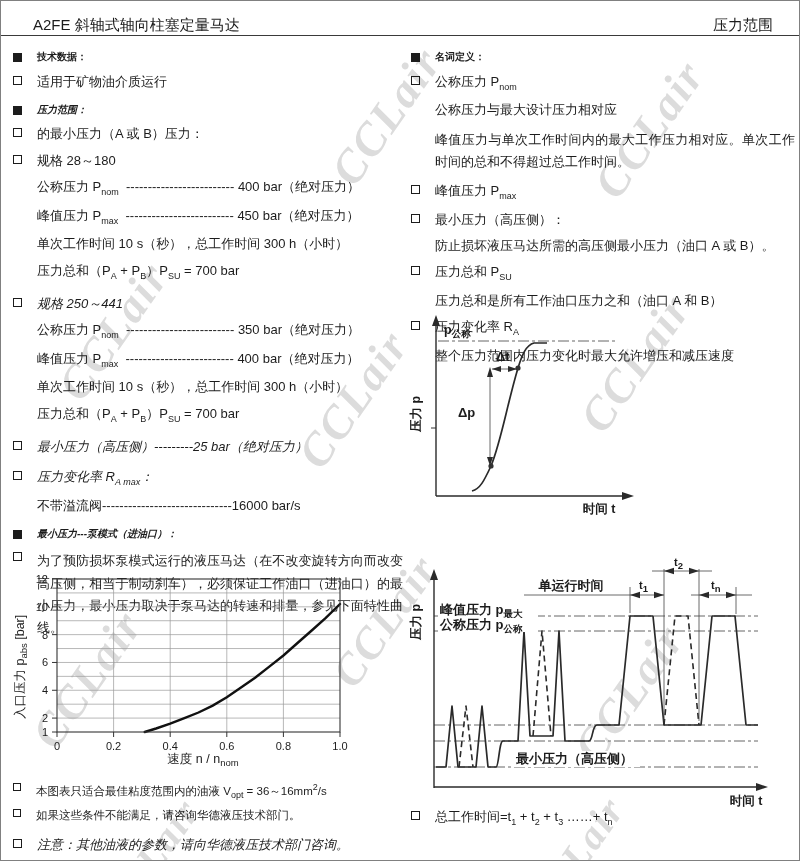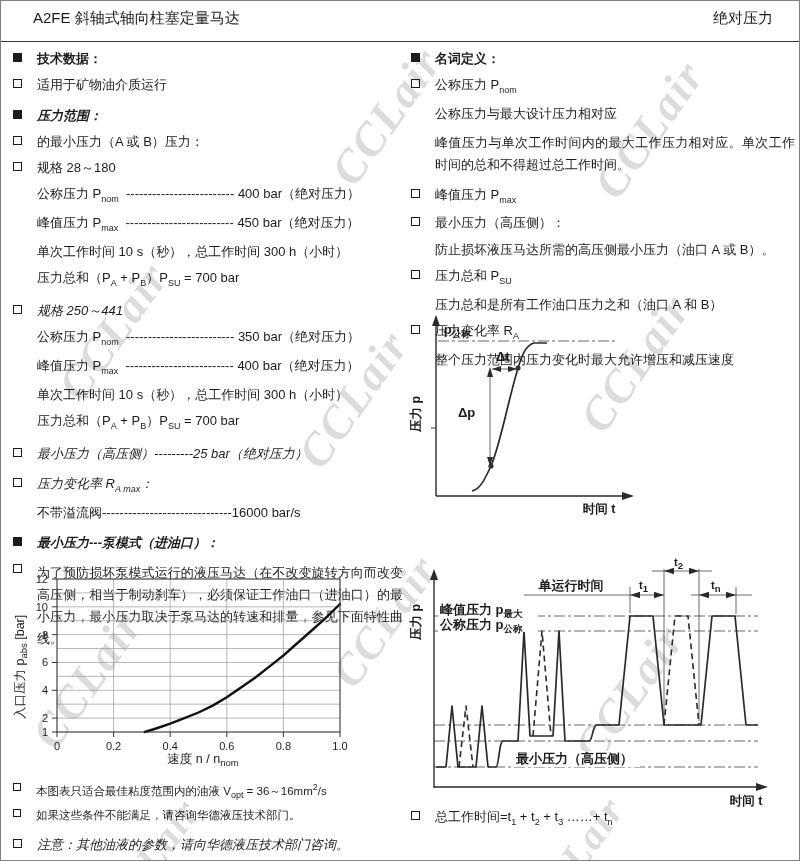--- a/index.html
+++ b/index.html
@@ -4,27 +4,27 @@
 <style>
   html,body{margin:0;padding:0;background:#fff;}
   .page{position:relative;width:800px;height:861px;background:#fff;border:1px solid #808080;
         box-sizing:border-box;overflow:hidden;
         font-family:"Liberation Sans","DejaVu Sans",sans-serif;color:#1c1c1c;}
   
   .wm{position:absolute;z-index:0;font-family:"Liberation Serif","DejaVu Serif",serif;
       font-weight:bold;font-style:italic;color:#d6d6d6;opacity:.85;letter-spacing:2px;
       transform:translate(-50%,-50%) rotate(-55deg);white-space:nowrap;pointer-events:none;}
   
-  .hdr{position:absolute;z-index:1;left:0;top:8px;right:0;height:33px;border-bottom:1px solid #3a3a3a;
-       display:flex;align-items:flex-start;justify-content:space-between;padding:0 26px 0 32px;
+  .hdr{position:absolute;z-index:1;left:0;top:2px;right:0;height:33px;border-bottom:1px solid #3a3a3a;
+       display:flex;align-items:flex-end;justify-content:space-between;padding:0 26px 0 32px;
        font-size:15px;box-sizing:border-box;}
   
   .col{position:absolute;z-index:1;font-size:13px;line-height:1.25;}
   .row{display:flex;margin:0 0 10px 0;}
-  .row.sec{margin-top:6px;font-weight:bold;font-size:13px;}
+  .row.sec{margin-top:6px;font-weight:bold;font-size:10px;}
   .row.cont{margin-left:26px;}
   .row.par .tx{line-height:1.7;text-align:justify;}
   .row.small{font-size:11.5px;margin-bottom:7px;}
   .row.gapbig{margin-top:14px;font-style:italic;}
   .mk{flex:0 0 auto;width:9px;height:9px;margin:2px 15px 0 2px;box-sizing:border-box;}
   .mk.f{background:#1c1c1c;}
   .mk.o{border:1.5px solid #1c1c1c;background:transparent;}
   .row.small .mk{width:8px;height:8px;margin-top:1px;}
   .tx{flex:1 1 auto;}
   sub{font-size:9px;}
@@ -61,21 +61,21 @@
   <span class="wm" style="left:352px;top:398px;font-size:46px">CCLair</span>
   <span class="wm" style="left:634px;top:362px;font-size:46px">CCLair</span>
   <span class="wm" style="left:86px;top:678px;font-size:46px">CCLair</span>
   <span class="wm" style="left:384px;top:620px;font-size:44px">CCLair</span>
   <span class="wm" style="left:628px;top:692px;font-size:46px">CCLair</span>
   <span class="wm" style="left:150px;top:858px;font-size:40px">CCLair</span>
   <span class="wm" style="left:575px;top:856px;font-size:40px">CCLair</span>
 
   <div class="hdr">
     <span>A2FE 斜轴式轴向柱塞定量马达</span>
-    <span>绝对压力</span>
+    <span>压力范围</span>
   </div>
 
   <div class="col" style="left:10px;top:44px;width:392px">
       <div class="row sec">
         <span class="mk f"></span>
         <span class="tx">技术数据：</span>
       </div>
       <div class="row ">
         <span class="mk o"></span>
         <span class="tx">适用于矿物油介质运行</span>

